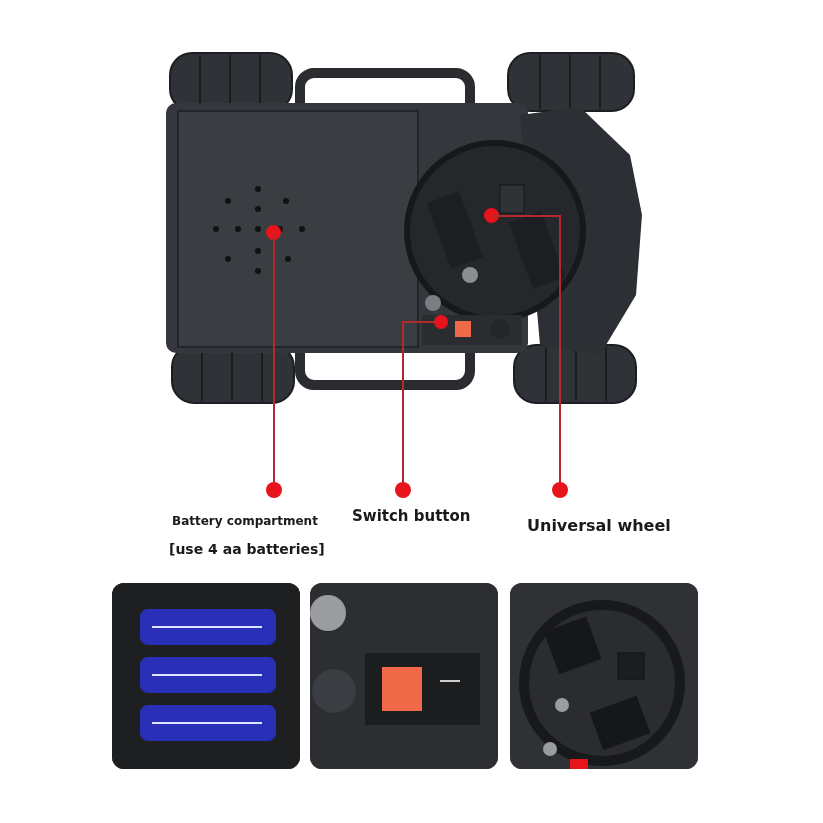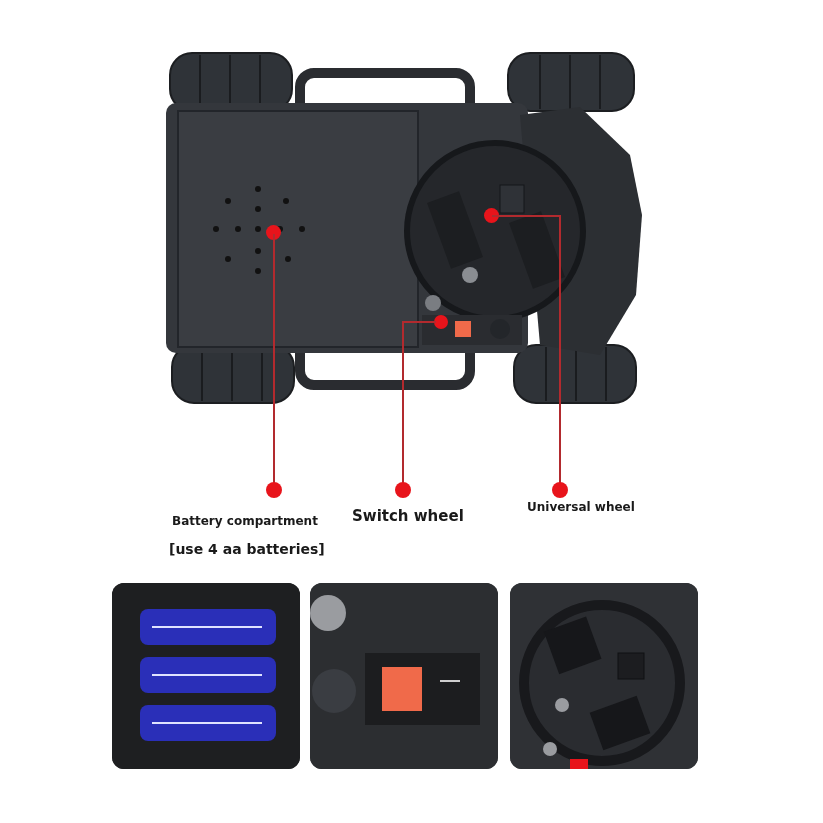--- a/index.html
+++ b/index.html
@@ -86,22 +86,22 @@
 </div>
 <div class="abs" style="left:0;top:0;">
   <div class="abs" style="left:484px;top:208px;width:15px;height:15px;border-radius:50%;background:#e8141b;"></div>
   <div class="abs" style="left:492px;top:215px;width:68px;height:2px;background:#b22a2e;"></div>
   <div class="abs" style="left:559px;top:215px;width:2px;height:275px;background:#b22a2e;"></div>
   <div class="abs" style="left:552px;top:482px;width:16px;height:16px;border-radius:50%;background:#e8141b;"></div>
 </div>
 
 <div class="label" style="left:172px;top:514px;font-size:12px;">Battery compartment</div>
 <div class="label" style="left:169px;top:541px;font-size:14px;">[use 4 aa batteries]</div>
-<div class="label" style="left:352px;top:507px;font-size:15px;">Switch wheel</div>
-<div class="label" style="left:527px;top:500px;font-size:12px;">Universal wheel</div>
+<div class="label" style="left:352px;top:507px;font-size:15px;">Switch button</div>
+<div class="label" style="left:527px;top:516px;font-size:16px;">Universal wheel</div>
 
 <div class="thumb" style="left:112px;top:583px;background:#1f2022;">
   <svg width="188" height="186" viewBox="0 0 188 186">
     <rect x="0" y="0" width="188" height="186" fill="#1e1f21"></rect>
     <g>
       <rect x="28" y="26" width="136" height="36" rx="8" fill="#2a2fb8"></rect>
       <rect x="28" y="74" width="136" height="36" rx="8" fill="#2a2fb8"></rect>
       <rect x="28" y="122" width="136" height="36" rx="8" fill="#2a2fb8"></rect>
     </g>
     <g stroke="#dfe3ff" stroke-width="2">

